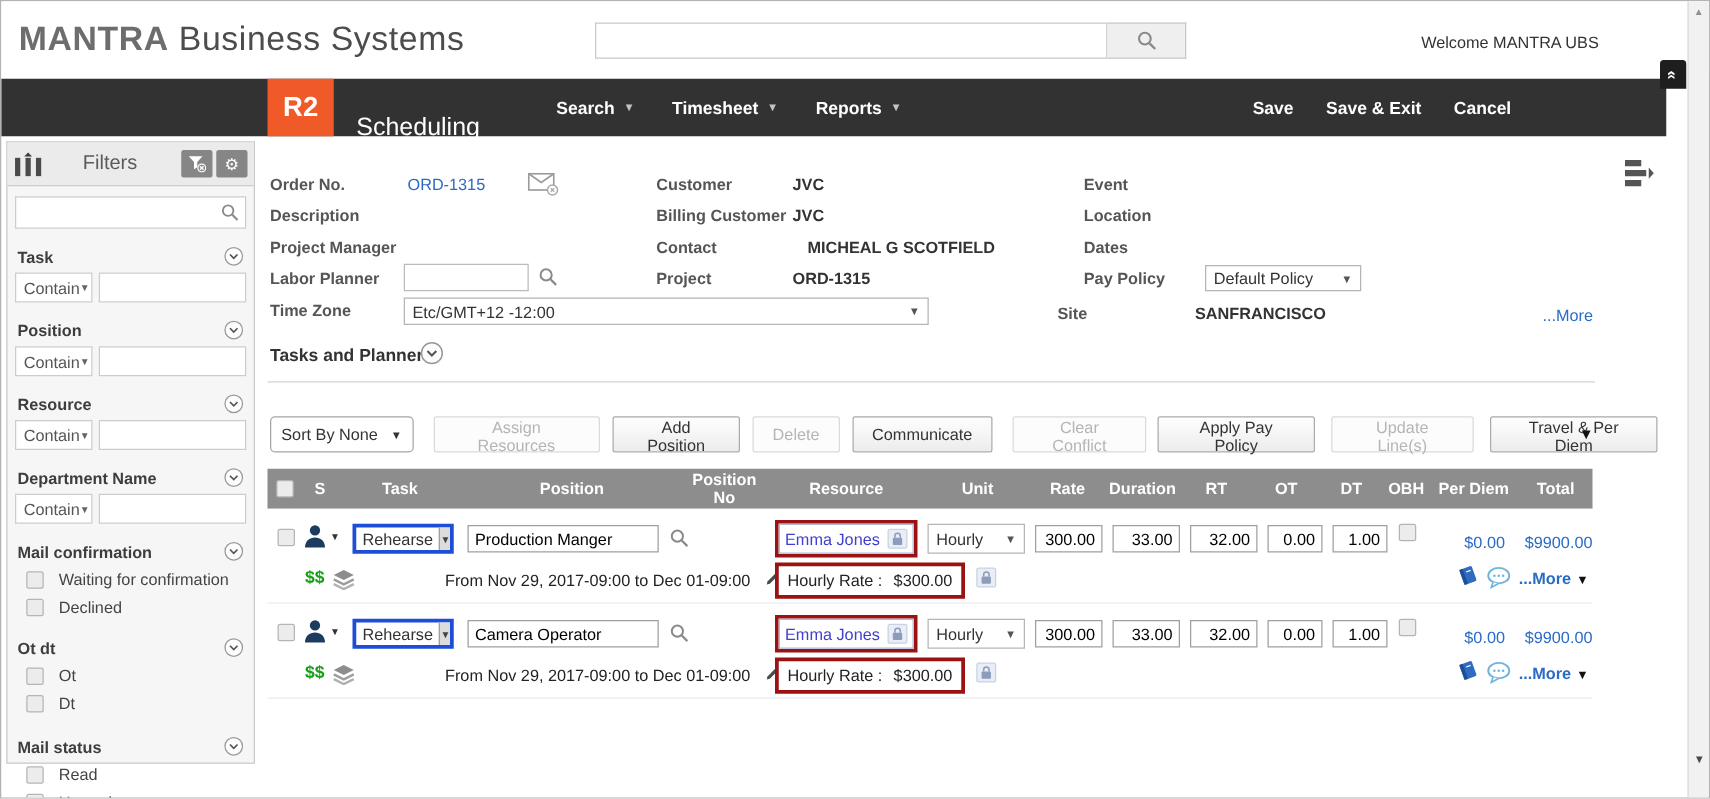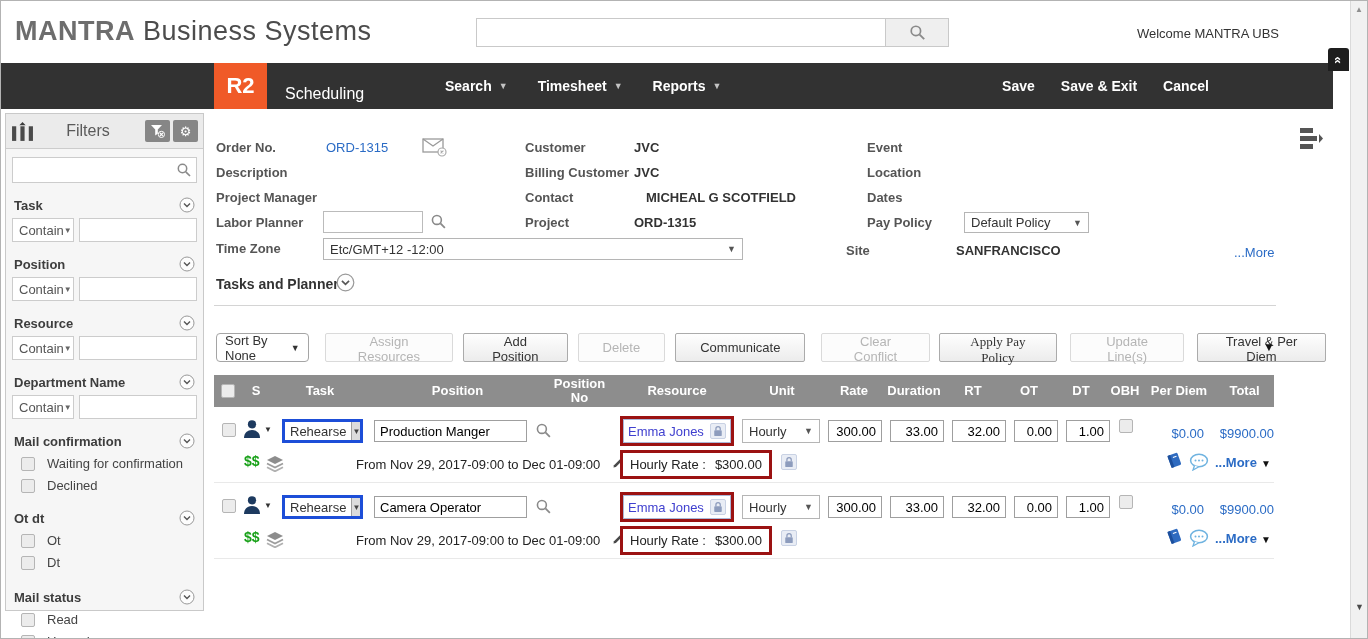--- a/index.html
+++ b/index.html
@@ -13,21 +13,21 @@
   .logo .lg-b{color:#6d6d6d;font-weight:bold;}
   .logo .lg-l{color:#4c4c4c;font-weight:normal;}
   .gsearch{position:absolute;left:475px;top:17px;display:flex;}
   .gsearch input{width:410px;height:29px;border:1px solid #c9c9c9;padding:0 8px;font-size:13px;outline:none;}
   .gsearch .sbtn{width:63px;height:29px;background:#efefef;border:1px solid #c9c9c9;border-left:none;display:flex;align-items:center;justify-content:center;cursor:pointer;}
   .welcome{position:absolute;right:88px;top:25px;color:#333;}
 
   
   .nav{position:absolute;left:0;top:62px;width:1332px;height:46px;background:#323232;color:#fff;}
   .r2{position:absolute;left:213px;top:0;width:53px;height:46px;background:#f05a28;font-weight:bold;font-size:22px;display:flex;align-items:center;justify-content:center;}
-  .module{position:absolute;left:284px;top:8px;line-height:46px;font-size:16px;}
+  .module{position:absolute;left:284px;top:16px;line-height:46px;font-size:20px;}
   .menus{position:absolute;left:444px;top:0;height:46px;display:flex;gap:30px;align-items:center;font-weight:bold;font-size:14px;}
   .menu{cursor:pointer;display:flex;align-items:center;}
   .menu .caret{color:#c3c3c3;font-size:9px;margin-left:7px;}
   .navacts{position:absolute;right:124px;top:0;height:46px;display:flex;gap:26px;align-items:center;font-weight:bold;font-size:14px;}
   .navacts span{cursor:pointer;}
 
   .collapse-top{position:absolute;right:18px;top:47px;width:21px;height:23px;background:#1e1e1e;border-radius:3px 3px 0 0;color:#fff;display:flex;align-items:center;justify-content:center;cursor:pointer;}
   .collapse-top i{transform:rotate(90deg);font-style:normal;font-size:13px;font-weight:bold;letter-spacing:-1px;display:block;}
 
   
@@ -61,21 +61,21 @@
   .fakesel{position:absolute;border:1px solid #b5b5b5;background:#fff;display:flex;align-items:center;justify-content:space-between;padding:0 6px;color:#333;cursor:pointer;}
   .fakesel .caret{font-size:9px;color:#555;margin-left:4px;}
   .tinput{position:absolute;border:1px solid #bbb;height:22px;padding:0 4px;outline:none;background:#fff;font-size:13px;}
 
   .sect-title{position:absolute;left:2px;top:167px;font-weight:bold;font-size:14px;color:#333;}
   .hrline{position:absolute;left:0;top:196px;width:1062px;border-top:1px solid #d4d4d4;}
 
   .toolbar{position:absolute;left:2px;top:224px;display:flex;align-items:center;}
   .sortsel{width:118px;height:29px;border:1px solid #a5a5a5;border-radius:4px;background:#fff;display:flex;align-items:center;justify-content:space-between;padding:0 8px;margin-right:16px;cursor:pointer;}
   .sortsel .caret{font-size:9px;color:#333;}
-  .tbtn{height:29px;padding:0 24px;margin-right:10px;border:1px solid #ababab;border-radius:2px;background:linear-gradient(#fefefe,#ececec);font-size:13px;color:#333;cursor:pointer;font-family:inherit;}
+  .tbtn{height:29px;padding:0 15px;margin-right:10px;border:1px solid #ababab;border-radius:2px;background:linear-gradient(#fefefe,#ececec);font-size:13px;color:#333;cursor:pointer;font-family:inherit;}
   .tbtn.dis{border-color:#dadada;color:#b5b5b5;background:#fcfcfc;cursor:default;}
   .tb-caret{position:absolute;left:1049px;top:231px;font-size:12px;color:#111;cursor:pointer;}
 
   .thead{position:absolute;left:0;top:266px;width:1060px;height:32px;background:#8d8d8d;display:flex;align-items:center;color:#fff;font-weight:bold;font-size:13px;}
   .th{text-align:center;line-height:14px;}
   .thcb{display:flex;justify-content:center;}
 
   .trow{position:absolute;left:0;width:1060px;height:76px;border-bottom:1px solid #e9e9e9;background:#fff;}
   .rsel{position:absolute;border:3px solid #1d4ed8;background:#fff;display:flex;align-items:stretch;cursor:pointer;}
   .rsel .txt{flex:1;padding:0 5px;display:flex;align-items:center;}
@@ -363,21 +363,21 @@
     <div class="toolbar">
       <span class="sortsel">
           <span>Sort By None</span>
           <span class="caret">▼</span>
         </span>
       <button class="tbtn dis">Assign Resources</button>
       <button class="tbtn">Add Position</button>
       <button class="tbtn dis">Delete</button>
       <button class="tbtn" style="margin-right:16px;">Communicate</button>
       <button class="tbtn dis" style="margin-right:9px;">Clear Conflict</button>
-      <button class="tbtn" style="margin-right:13px;font-family:Liberation Serif, serif;">Apply Pay Policy</button>
+      <button class="tbtn" style="margin-right:13px;">Apply Pay Policy</button>
       <button class="tbtn dis" style="margin-right:13px;">Update Line(s)</button>
       <button class="tbtn">Travel &amp; Per Diem</button>
     </div>
     <span class="tb-caret">▼</span>
 
     <div class="thead">
       <span class="th thcb" style="width:27px;">
           <input class="cb" type="checkbox" style="">
         </span>
       <span class="th" style="width:30px;">S</span>

